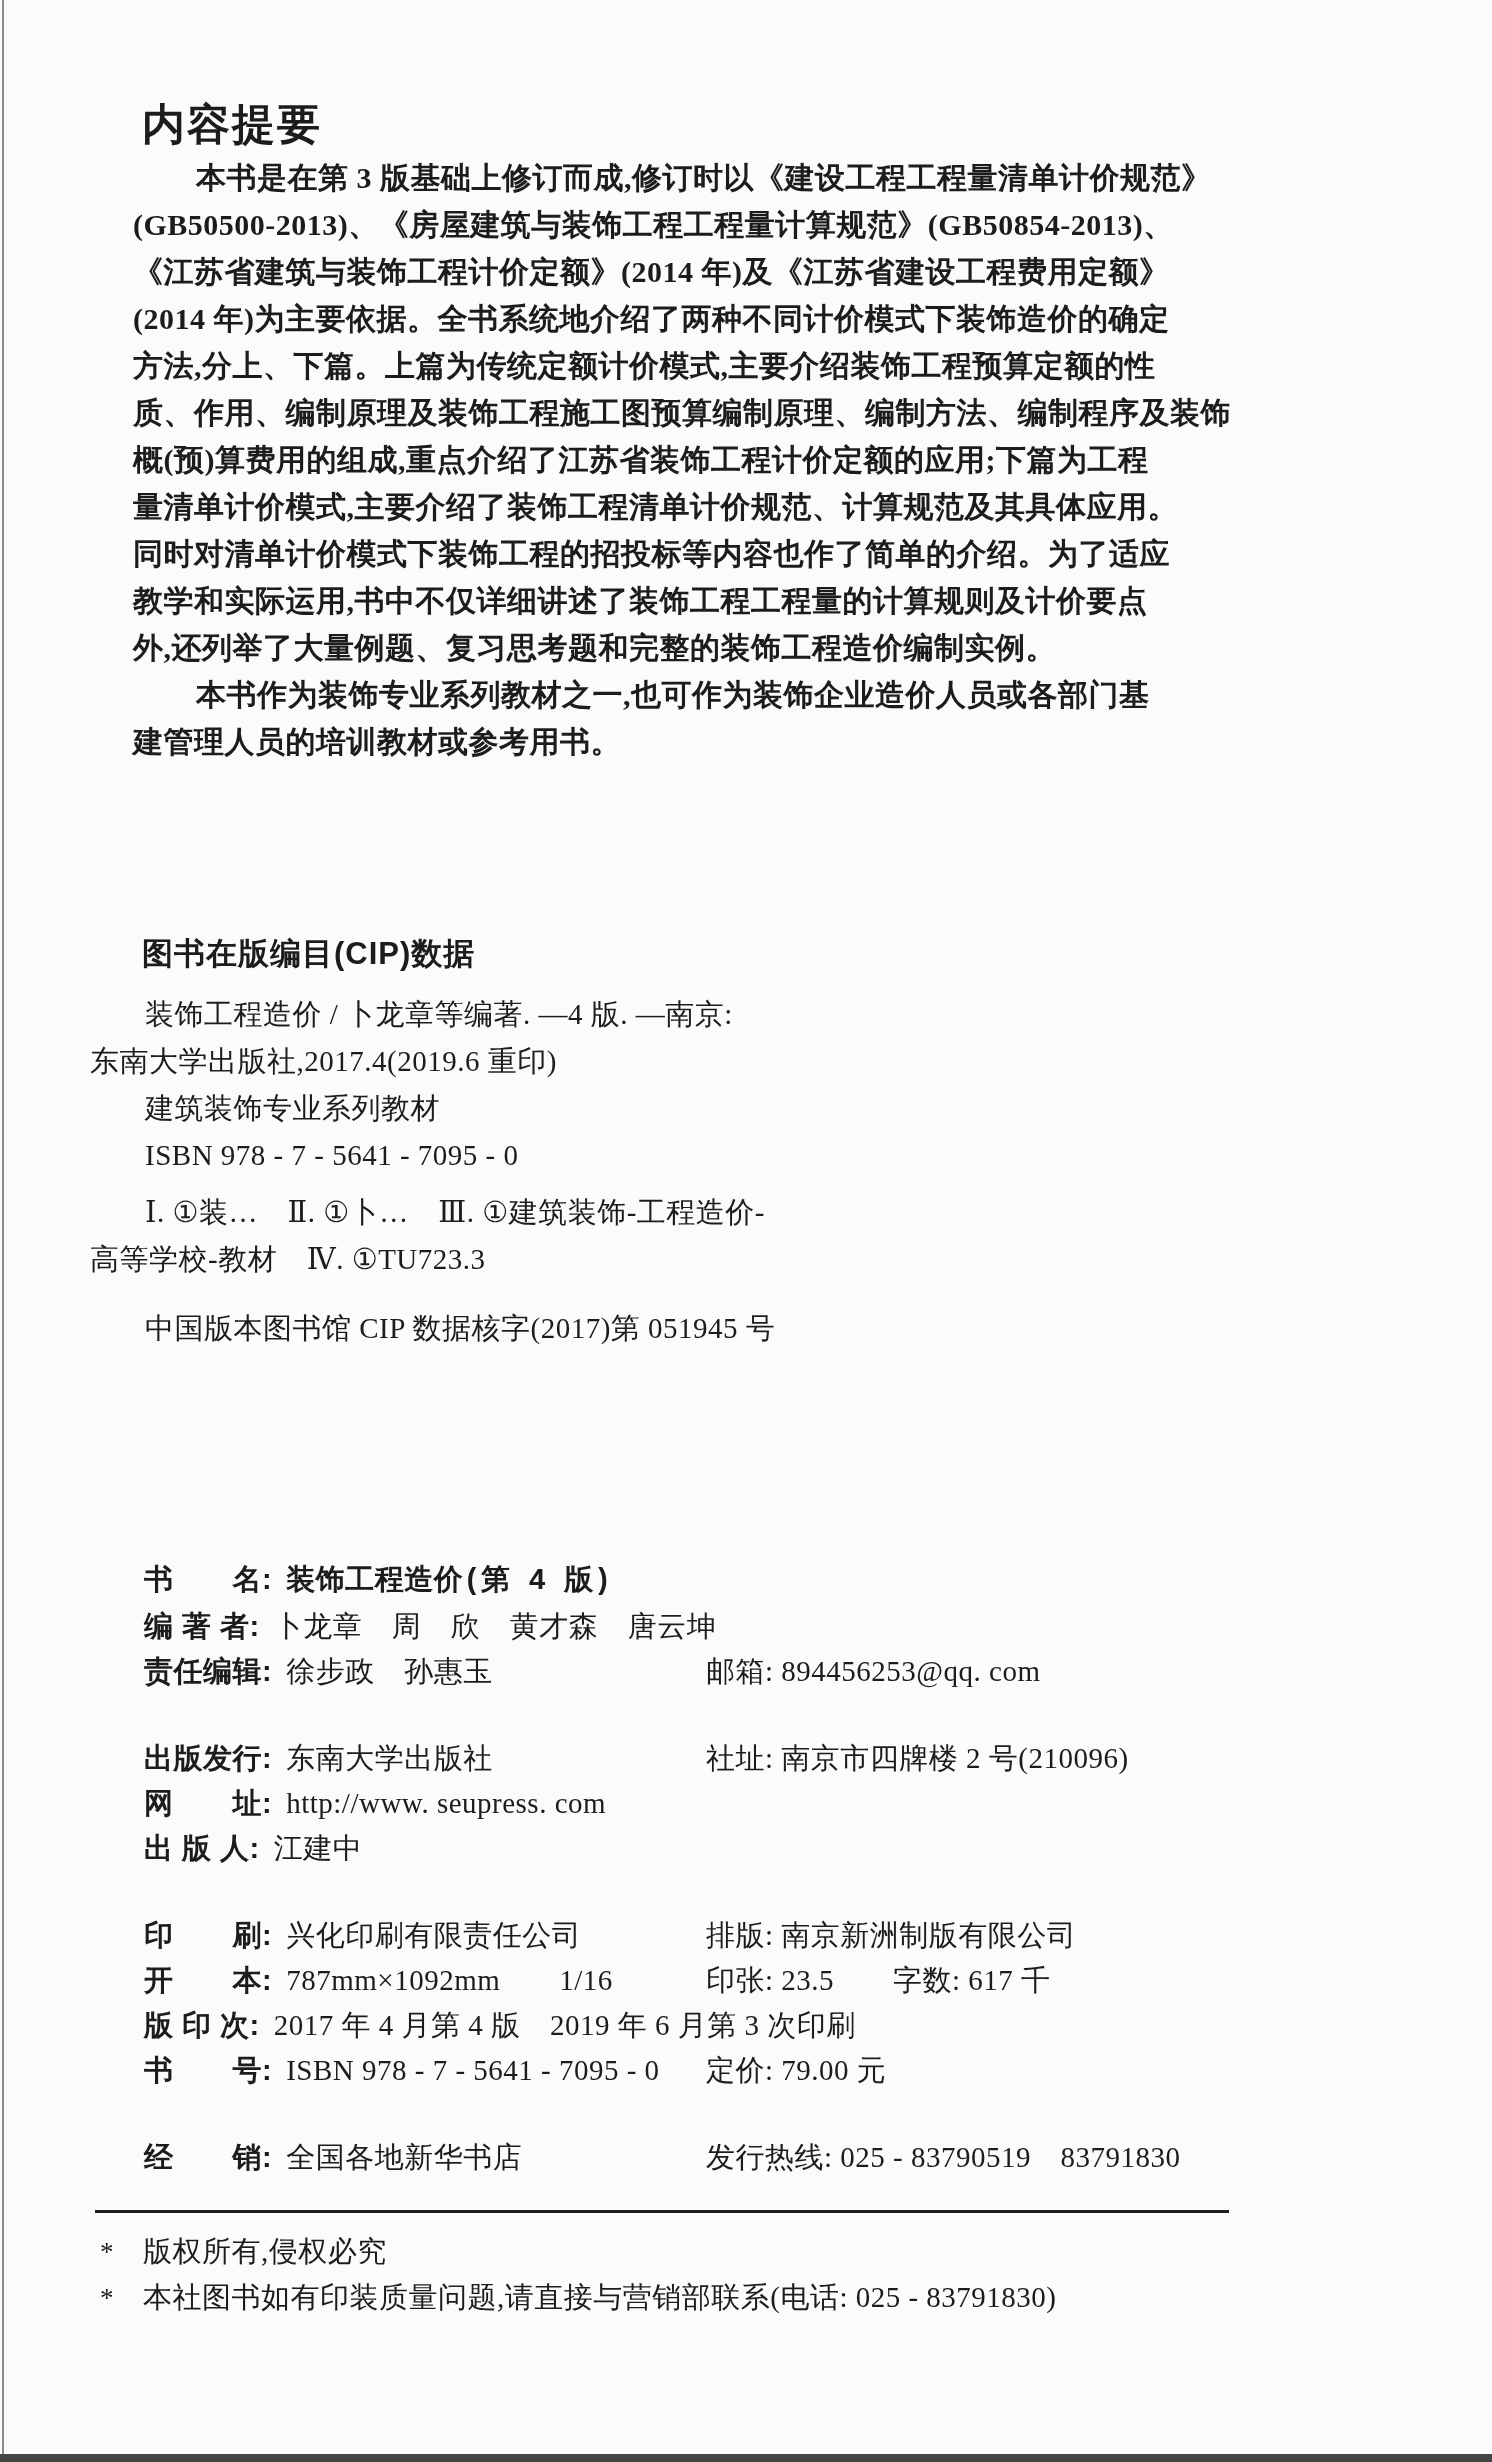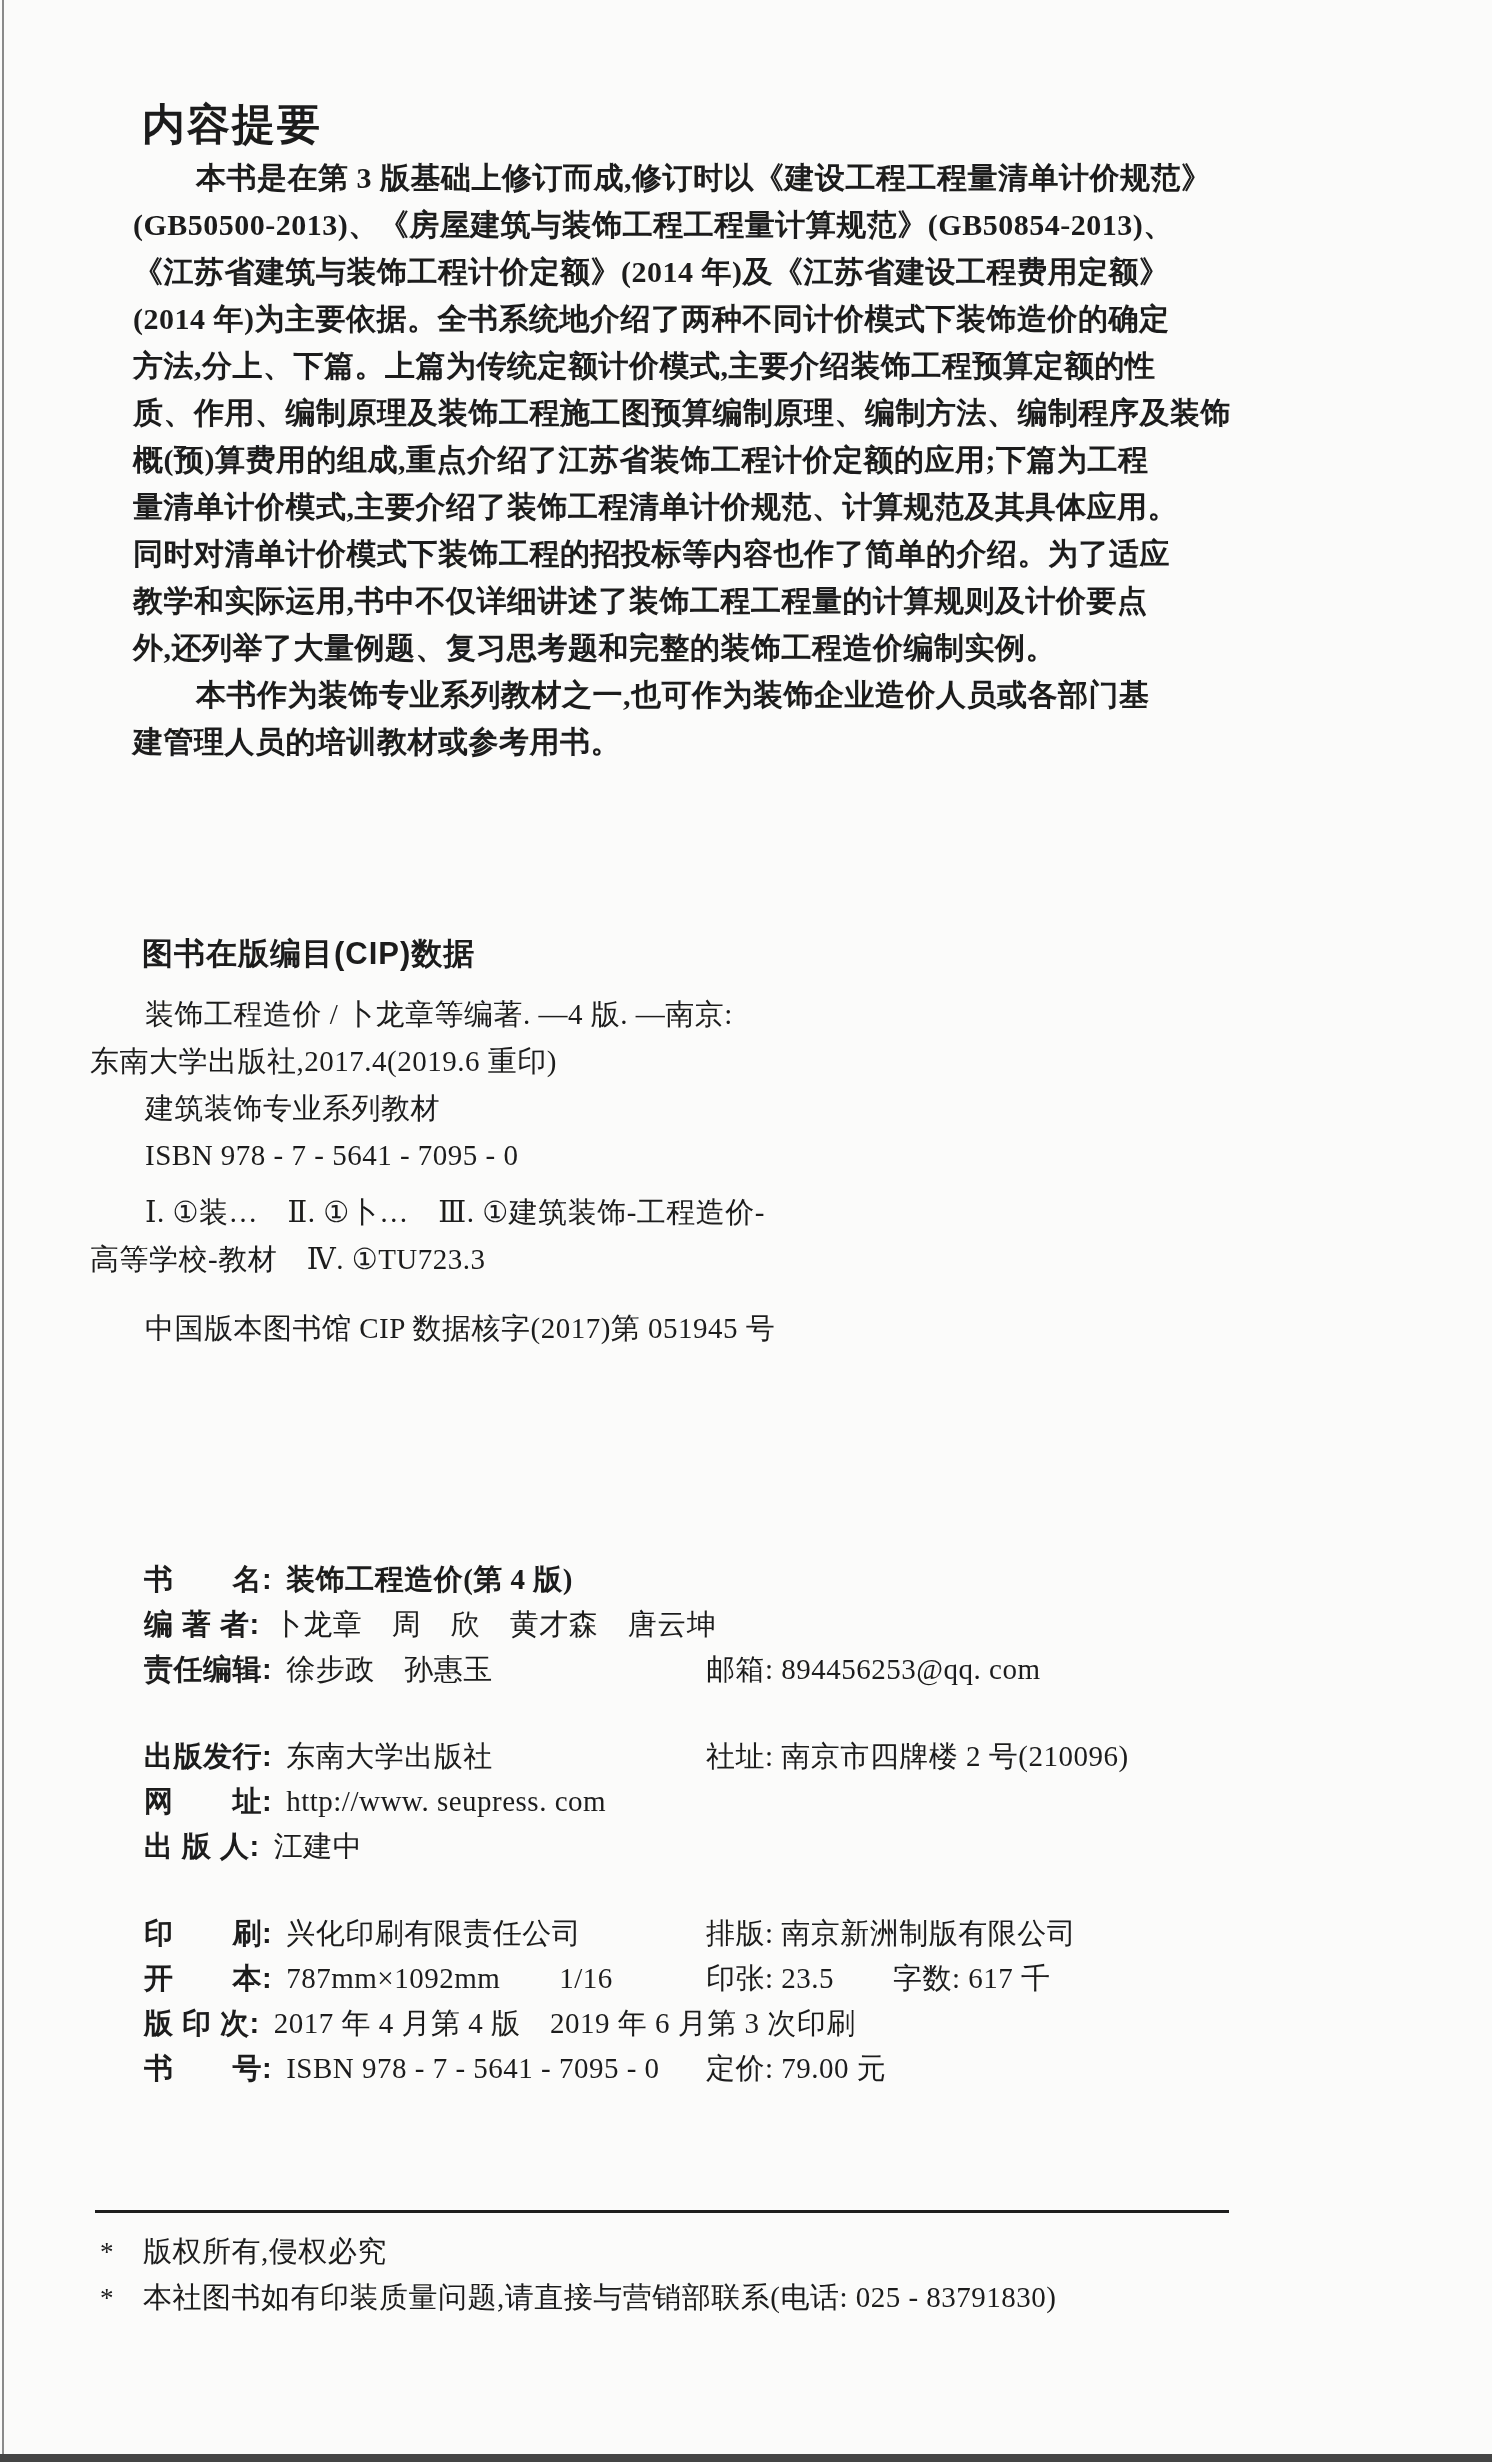--- a/index.html
+++ b/index.html
@@ -45,21 +45,21 @@
     position:absolute;left:144px;top:1557px;width:1254px;
     font-size:29px;line-height:45px;letter-spacing:0.5px;
   }
   .c-row{position:relative;white-space:nowrap;}
   .c-row.grp{margin-top:42px;}
   .c-lab{
     font-family:"Liberation Sans","DejaVu Sans",sans-serif;
     font-weight:bold;margin-right:14px;
   }
   .c-val{}
-  .c-val.v-bold{font-family:Liberation Serif, serif;font-weight:bold;}
+  .c-val.v-bold{font-family:Liberation Mono, monospace;font-weight:bold;}
   .c-col2{position:absolute;left:562px;top:0;}
 
   
   .rule{position:absolute;left:95px;top:2210px;width:1134px;height:3px;background:#1e1e1e;}
   .notes{
     position:absolute;left:100px;top:2229px;width:1294px;
     font-size:29px;line-height:45px;letter-spacing:0.5px;
   }
   .note{white-space:nowrap;}
   .note .star{display:inline-block;width:43px;font-size:27px;}
@@ -129,20 +129,24 @@
     <span class="c-lab">开　　本:</span><span class="c-val">787mm×1092mm　　1/16</span>
     <span class="c-col2">印张: 23.5　　字数: 617 千</span>
   </div>
   <div class="c-row">
     <span class="c-lab">版 印 次:</span><span class="c-val">2017 年 4 月第 4 版　2019 年 6 月第 3 次印刷</span>
   </div>
   <div class="c-row">
     <span class="c-lab">书　　号:</span><span class="c-val">ISBN 978 - 7 - 5641 - 7095 - 0</span>
     <span class="c-col2">定价: 79.00 元</span>
   </div>
+  <div class="c-row grp">
+    <span class="c-lab">经　　销:</span><span class="c-val">全国各地新华书店</span>
+    <span class="c-col2">发行热线: 025 - 83790519　83791830</span>
+  </div>
 </div>
 
 <div class="rule"></div>
 
 <div class="notes">
   <div class="note">
     <span class="star">*</span><span>版权所有,侵权必究</span>
   </div>
   <div class="note">
     <span class="star">*</span><span>本社图书如有印装质量问题,请直接与营销部联系(电话: 025 - 83791830)</span>

